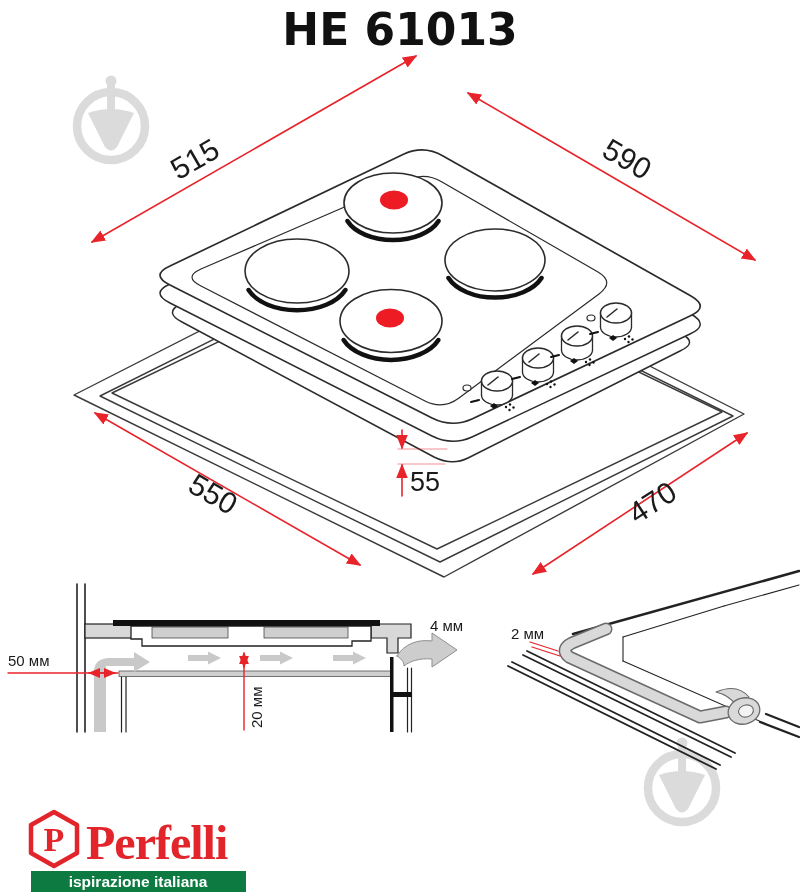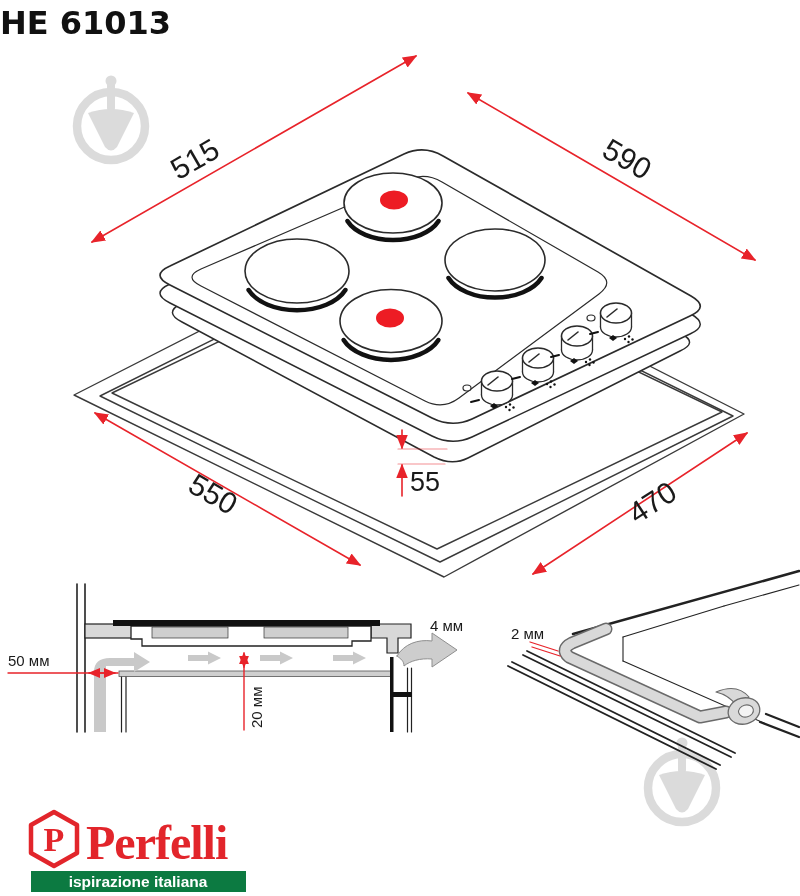--- a/index.html
+++ b/index.html
@@ -1,19 +1,19 @@
 <!DOCTYPE html>
 <html><head>
 <meta charset="utf-8">
 <style>
   html,body{margin:0;padding:0;}
   body{width:800px;height:896px;background:#ffffff;position:relative;overflow:hidden;
        font-family:"Liberation Sans", sans-serif;}
-  .title{position:absolute;top:4px;left:0;width:100%;text-align:left;
-         font-family:"DejaVu Sans", sans-serif;font-weight:800;font-size:32px;color:#111;}
+  .title{position:absolute;top:4px;left:0;width:100%;text-align:center;
+         font-family:"DejaVu Sans", sans-serif;font-weight:800;font-size:44px;color:#111;}
   svg{position:absolute;left:0;top:0;}
 </style>
 </head>
 <body>
 
 <div class="title">HE 61013</div>
 
 <svg width="800" height="896" viewBox="0 0 800 896">
   <defs>
     <marker id="ra" viewBox="0 0 10 10" refX="9" refY="5" markerWidth="9" markerHeight="9" orient="auto-start-reverse">

